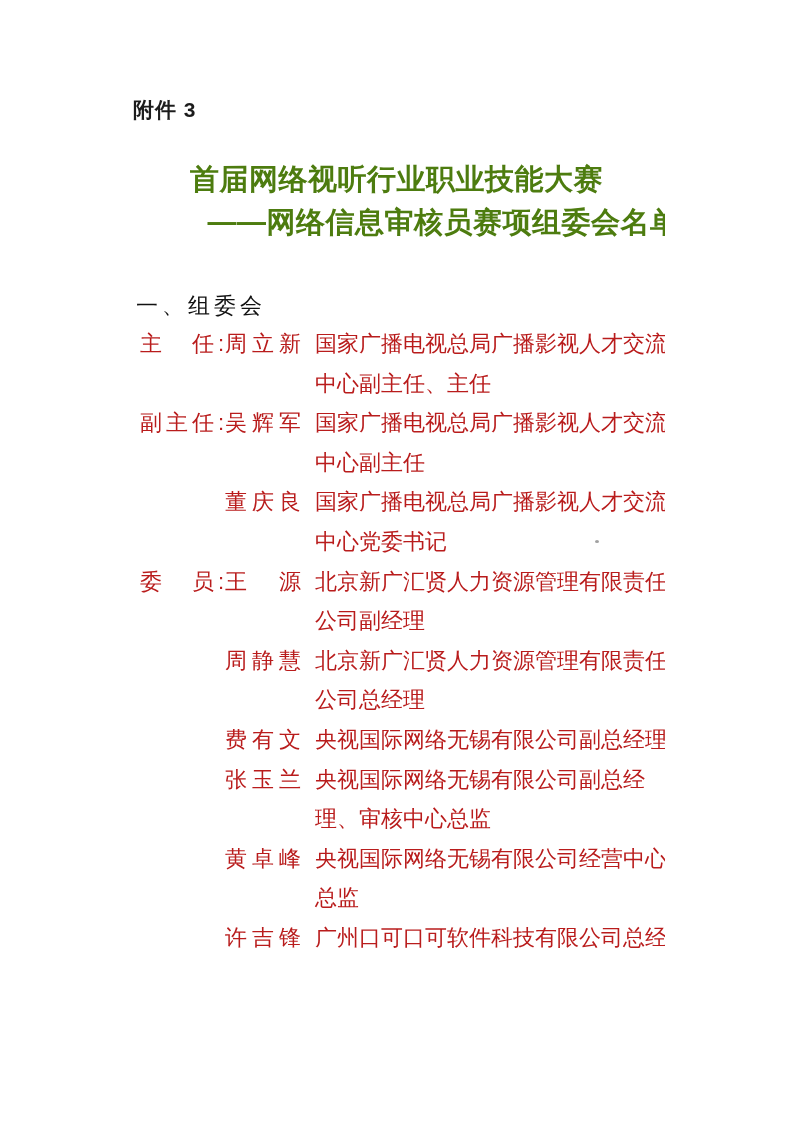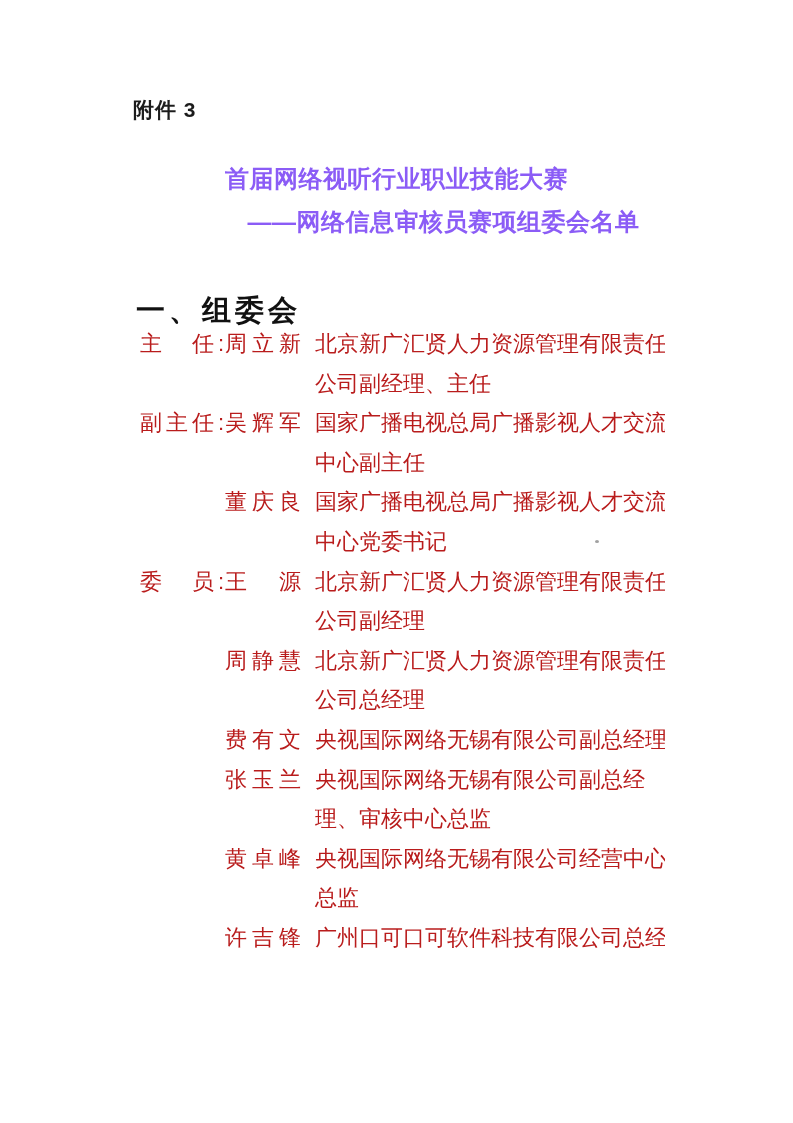--- a/index.html
+++ b/index.html
@@ -25,35 +25,35 @@
     letter-spacing: 1px;
     color: #1c1c1c;
     white-space: nowrap;
   }
   .title-block {
     position: absolute;
     left: 0;
     top: 158px;
     width: 793px;
     text-align: center;
-    font-size: 24px;
+    font-size: 29px;
     font-weight: 700;
     line-height: 42.5px;
-    color: #8b5cf6;
+    color: #4d7c0f;
     letter-spacing: 0.5px;
   }
   .title-line2 {
     padding-left: 94px; 
   }
   .section-heading {
     position: absolute;
     left: 136px;
     top: 291px;
-    font-size: 29px;
-    font-weight: 700;
+    font-size: 22px;
+    font-weight: 400;
     letter-spacing: 4px;
     color: #111111;
     white-space: nowrap;
   }
   .committee-list {
     position: absolute;
     left: 140px;
     top: 324px;
     width: 560px;
     font-size: 22px;
@@ -105,21 +105,21 @@
     <div class="title-line2">——网络信息审核员赛项组委会名单</div>
   </div>
 
   <div class="section-heading">一、组委会</div>
 
   <div class="committee-list">
 
   <div class="committee-row" style="">
       <span class="role-label">主　任:</span>
       <span class="member-name">周立新</span>
-      <span class="member-description">北京新广汇贤人力资源管理有限责任公司副经理、主任</span>
+      <span class="member-description">国家广播电视总局广播影视人才交流中心副主任、主任</span>
     </div>
       <div class="committee-row" style="">
       <span class="role-label">副主任:</span>
       <span class="member-name">吴辉军</span>
       <span class="member-description">国家广播电视总局广播影视人才交流中心副主任</span>
     </div>
       <div class="committee-row" style="">
       <span class="role-label"></span>
       <span class="member-name">董庆良</span>
       <span class="member-description">国家广播电视总局广播影视人才交流中心党委书记</span>

